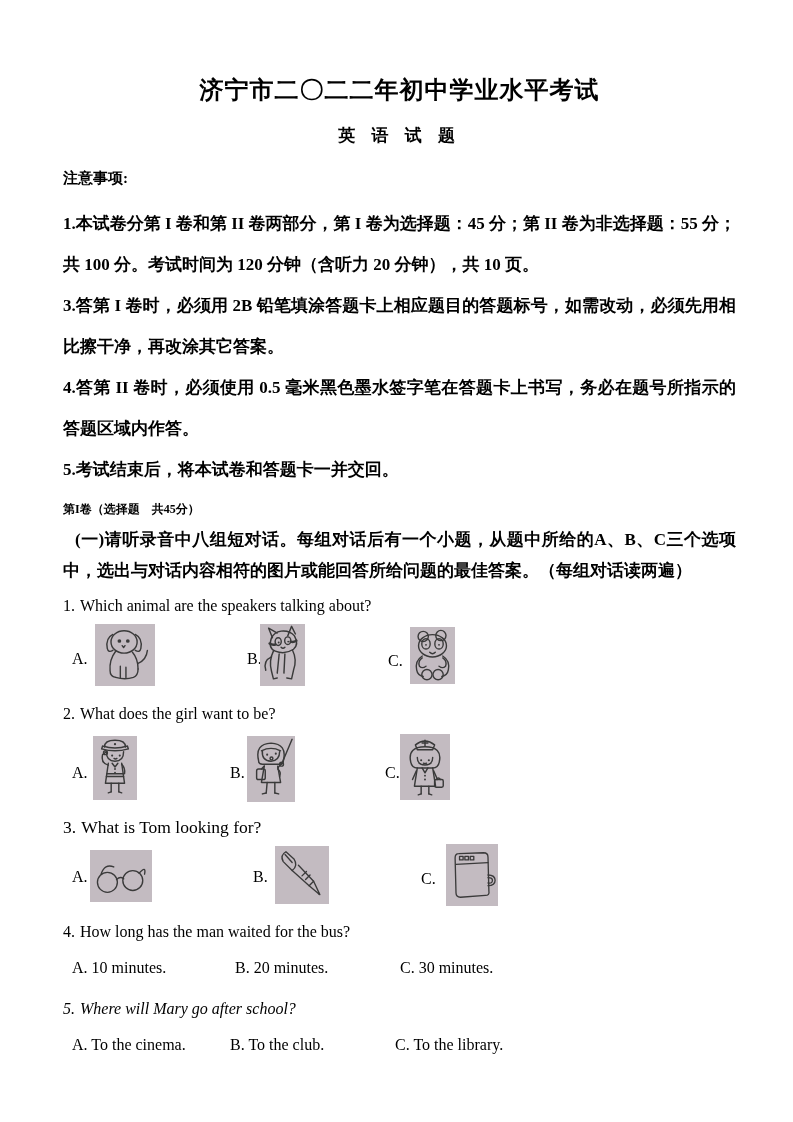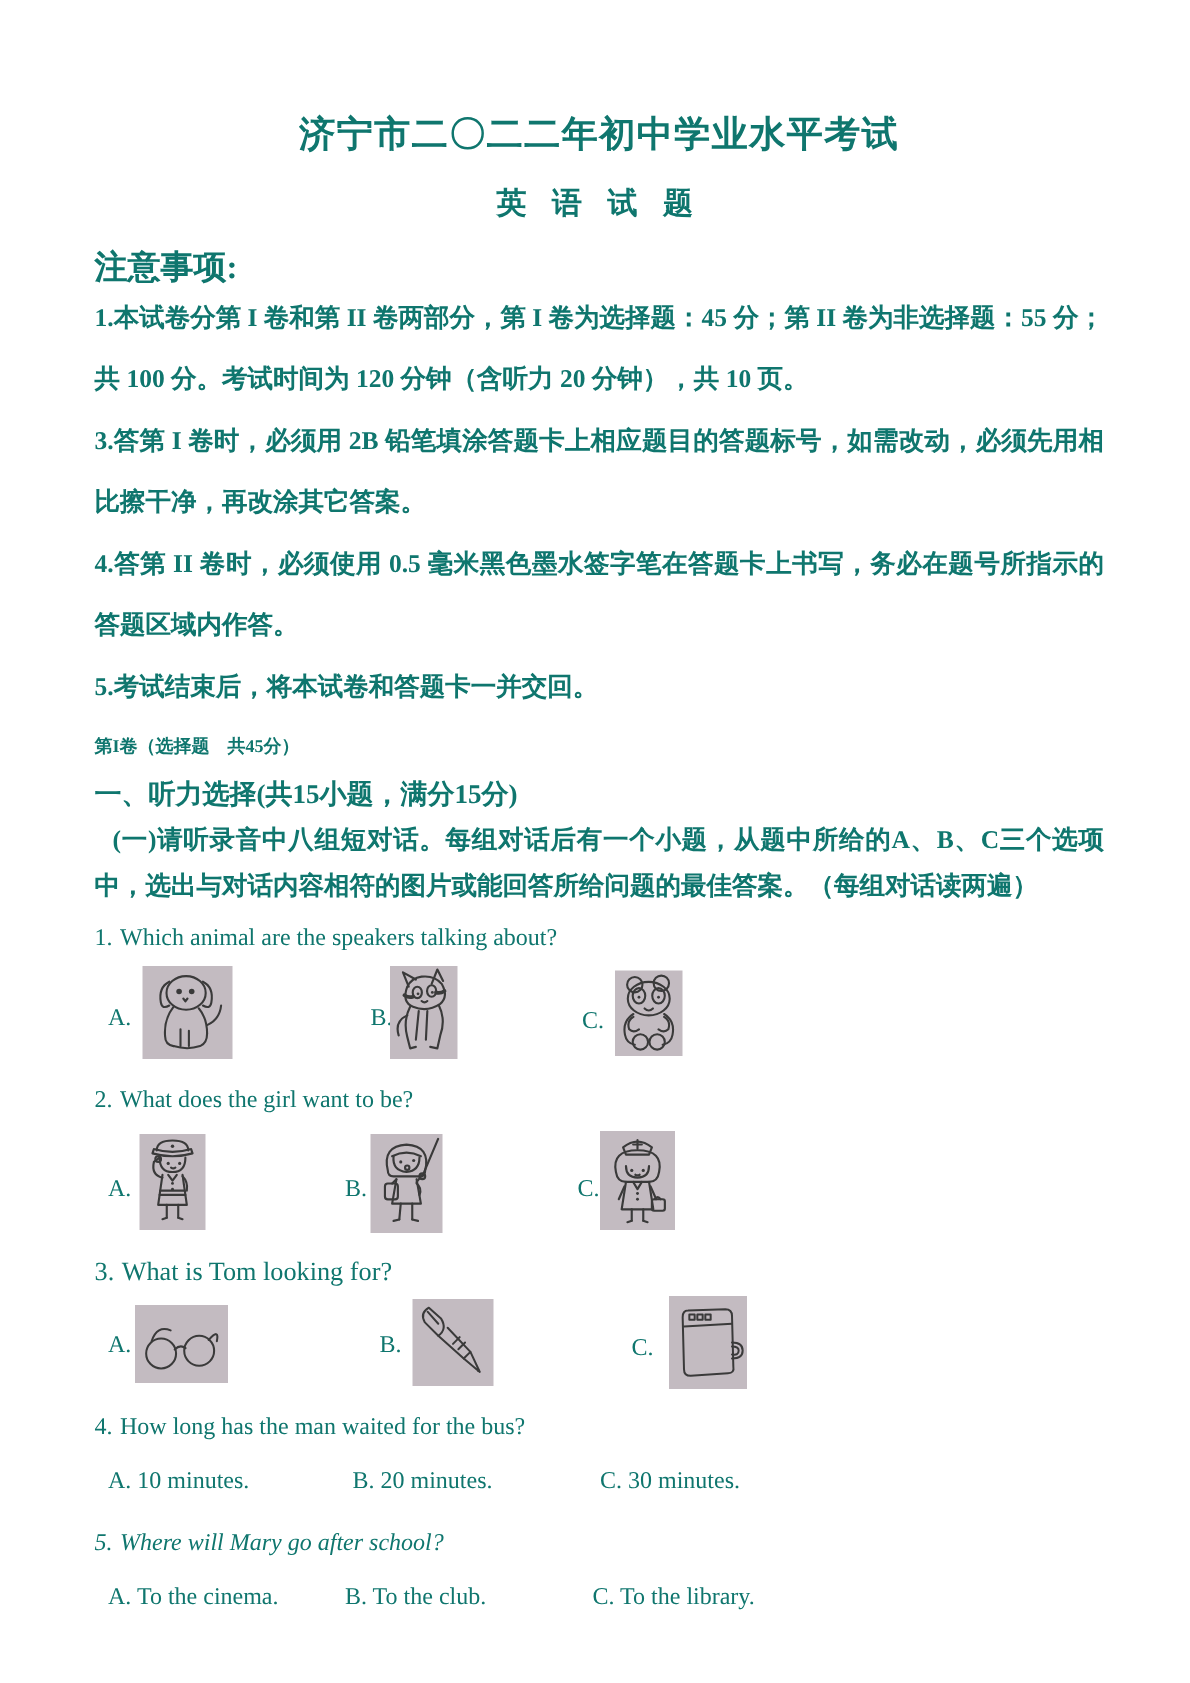--- a/index.html
+++ b/index.html
@@ -1,23 +1,23 @@
 <!DOCTYPE html>
 <html><head>
 <meta charset="utf-8">
 <style>
   html,body{margin:0;padding:0;background:#ffffff;}
   .page{
     width:793px;height:1122px;background:#ffffff;position:relative;overflow:hidden;
-    font-family:"Liberation Serif","DejaVu Serif",serif;color:#0f766e;
+    font-family:"Liberation Serif","DejaVu Serif",serif;color:#000000;
   }
   .content{padding:74px 57px 0 63px;}
   .title{margin:0;font-size:24px;font-weight:700;text-align:center;letter-spacing:1px;line-height:32px;}
-  .subtitle{margin:16px 0 0;font-size:20px;font-weight:700;text-align:center;letter-spacing:6px;line-height:28px;}
-  .notice-heading{margin:15px 0 0;font-size:22px;font-weight:700;line-height:26px;}
+  .subtitle{margin:16px 0 0;font-size:17px;font-weight:700;text-align:center;letter-spacing:6px;line-height:28px;}
+  .notice-heading{margin:15px 0 12px;font-size:15px;font-weight:700;line-height:26px;}
   .notice{margin:0;font-size:17px;font-weight:700;line-height:41px;text-align:justify;}
   .part-heading{margin:4px 0 0;font-size:12px;font-weight:700;line-height:30px;}
   .section-heading{margin:2px 0 0;font-size:18px;font-weight:700;line-height:30px;}
   .intro{margin:0;font-size:17px;font-weight:700;line-height:31px;text-align:justify;text-indent:12px;}
   .q{margin:0;font-size:16px;line-height:24px;}
   .qnum{margin-right:5px;}
   .q1t{margin-top:8px;}
   .q2t{margin-top:12px;}
   .q3t{margin-top:10px;font-size:17.5px;line-height:26px;}
   .q4t{margin-top:12px;}
@@ -43,21 +43,20 @@
     <h1 class="title">济宁市二〇二二年初中学业水平考试</h1>
     <h2 class="subtitle">英 语 试 题</h2>
 
     <p class="notice-heading">注意事项:</p>
     <p class="notice">1.本试卷分第 I 卷和第 II 卷两部分，第 I 卷为选择题：45 分；第 II 卷为非选择题：55 分；共 100 分。考试时间为 120 分钟（含听力 20 分钟），共 10 页。</p>
     <p class="notice">3.答第 I 卷时，必须用 2B 铅笔填涂答题卡上相应题目的答题标号，如需改动，必须先用相比擦干净，再改涂其它答案。</p>
     <p class="notice">4.答第 II 卷时，必须使用 0.5 毫米黑色墨水签字笔在答题卡上书写，务必在题号所指示的答题区域内作答。</p>
     <p class="notice">5.考试结束后，将本试卷和答题卡一并交回。</p>
 
     <p class="part-heading">第I卷（选择题　共45分）</p>
-    <p class="section-heading">一、听力选择(共15小题，满分15分)</p>
     <p class="intro">(一)请听录音中八组短对话。每组对话后有一个小题，从题中所给的A、B、C三个选项中，选出与对话内容相符的图片或能回答所给问题的最佳答案。（每组对话读两遍）</p>
 
     <p class="q q1t"><span class="qnum">1.</span><span>Which animal are the speakers talking about?</span></p>
     <div class="optrow" id="row1">
       <span class="lbl" style="left:9px;top:26px;">A.</span>
       <div class="imgbox" style="left: 32px; top: 0px; width: 60px; height: 62px; background: rgb(195, 187, 193);">
         <svg width="56" height="58" viewBox="0 0 60 62">
           <ellipse class="sk" cx="29" cy="17" rx="14" ry="12"></ellipse>
           <path class="sk" d="M17 9 Q9 13 11 24 Q12 29 17 26"></path>
           <path class="sk" d="M41 9 Q49 13 47 24 Q46 29 41 26"></path>

